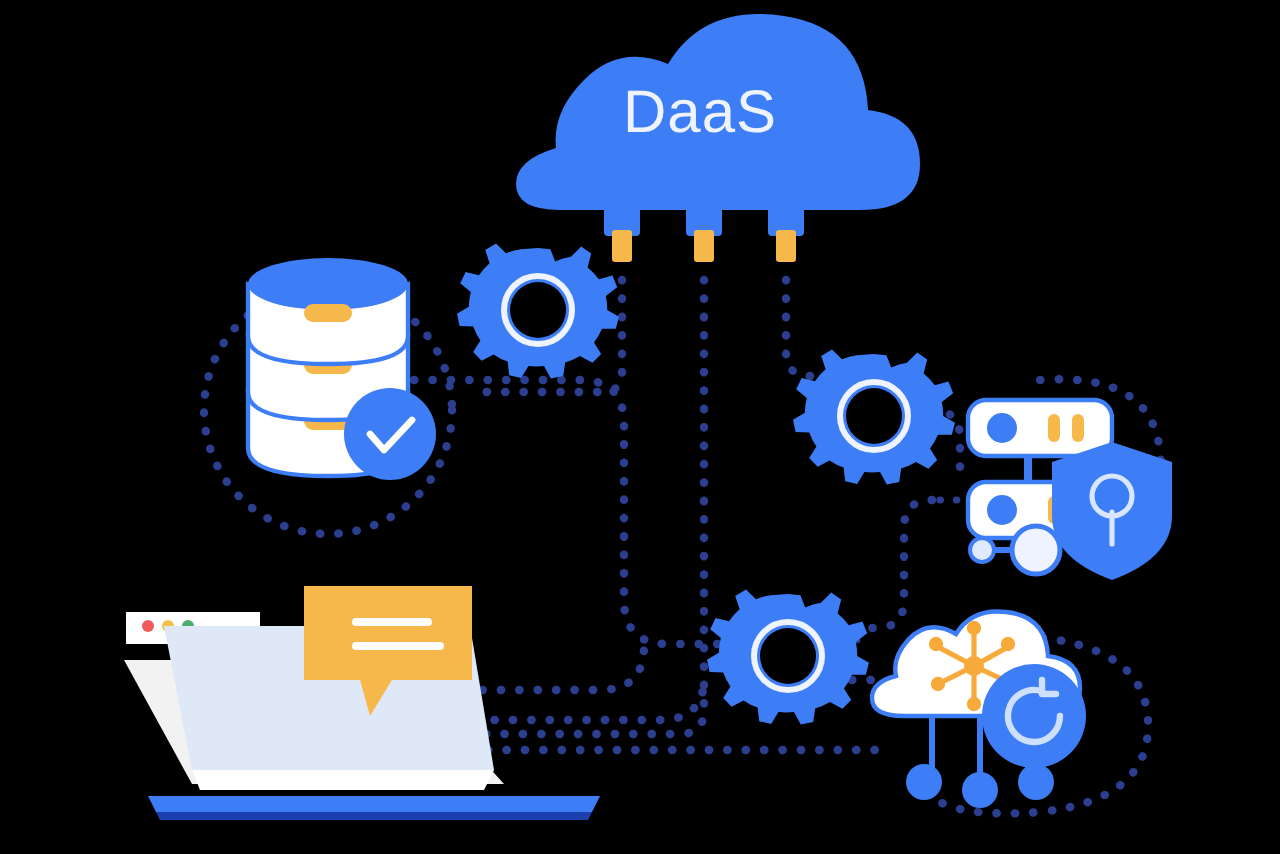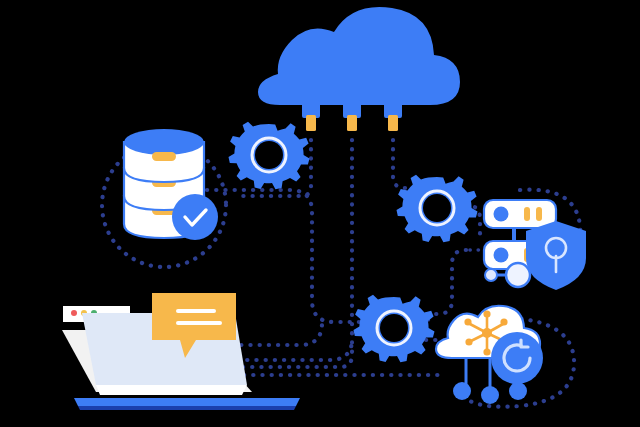--- a/index.html
+++ b/index.html
@@ -234,14 +234,15 @@
         <circle cx="468" cy="322" r="3.6"></circle>
       </g>
 
       <circle cx="517" cy="358" r="26" fill="#3d7df6"></circle>
       <path d="M 530 358 A 13 13 0 1 1 521 345.6" fill="none" stroke="#cfe0ff" stroke-width="3.2" stroke-linecap="round"></path>
       <path d="M 521 340 L 521 347 L 528 347" fill="none" stroke="#cfe0ff" stroke-width="3.2" stroke-linecap="round" stroke-linejoin="round"></path>
     </g>
 
   </svg>
 
+  <div class="cloud-label">DaaS</div>
 
 </div>
 
 </body></html>

